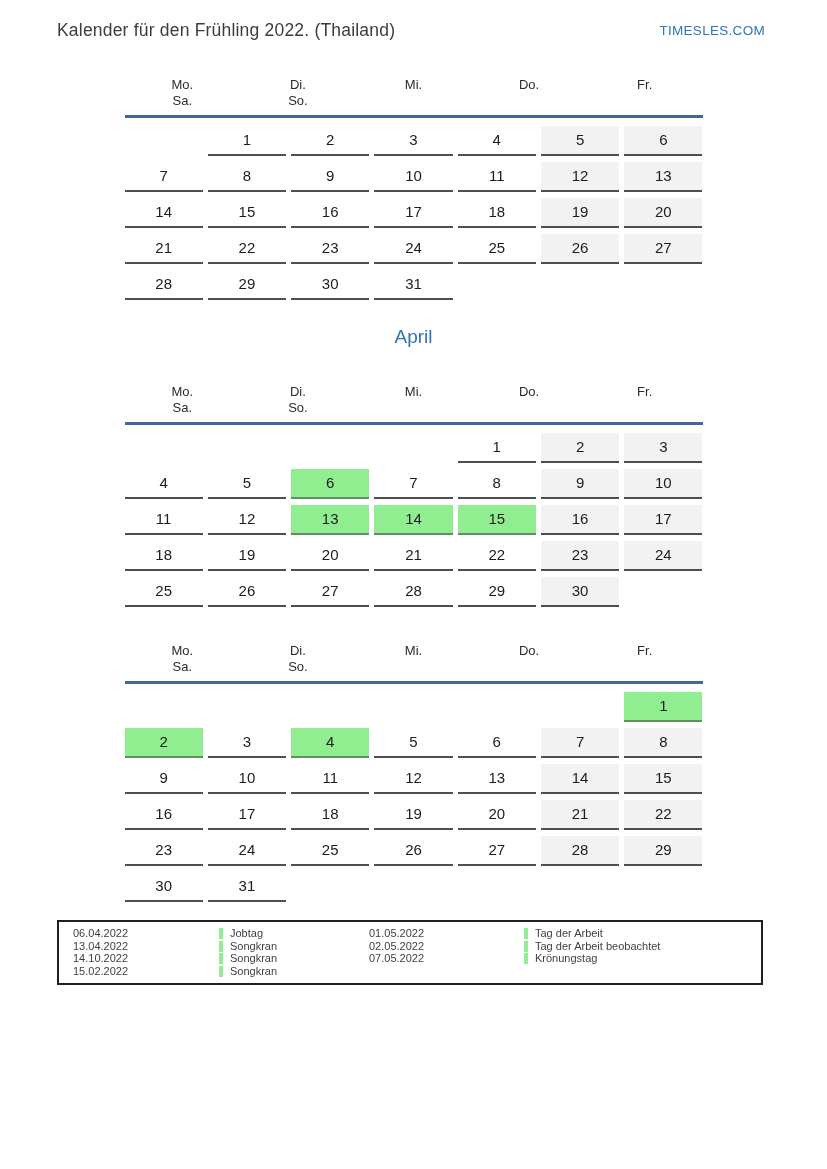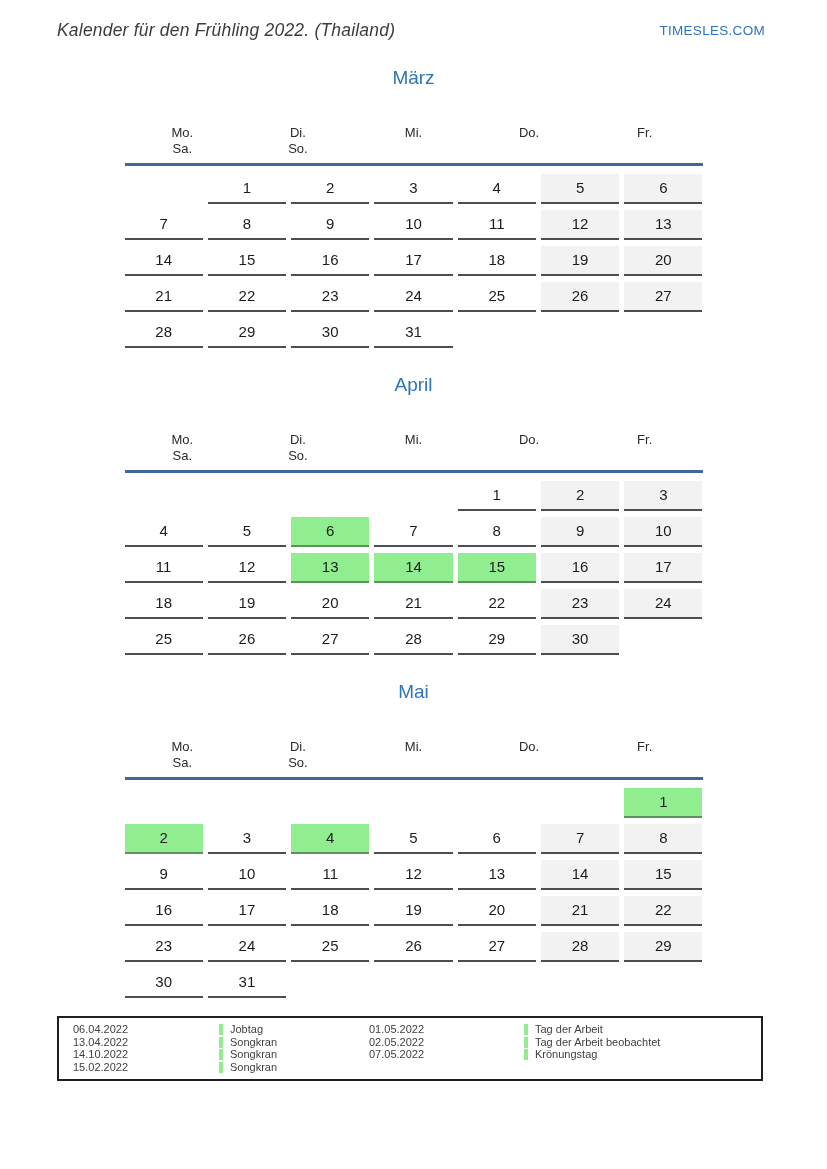--- a/index.html
+++ b/index.html
@@ -20,21 +20,20 @@
     justify-content: space-between;
     align-items: flex-start;
     padding: 20px 62px 0 57px;
   }
   .page-title {
     margin: 0;
     font-size: 17.5px;
     font-weight: 400;
     color: #3c3c3c;
     letter-spacing: 0.2px;
-    font-style: italic;
   }
   .site-link {
     font-size: 13.5px;
     color: #2c73c2;
     text-decoration: none;
     margin-top: 3px;
     letter-spacing: 0.3px;
     cursor: pointer;
   }
 
@@ -111,21 +110,20 @@
 </head>
 <body>
 
 <header class="header">
   <h1 class="page-title">Kalender für den Frühling 2022. (Thailand)</h1>
   <a class="site-link">TIMESLES.COM</a>
 </header>
 
 <main id="months">
     <section class="month">
-      <h2 class="month-title">März</h2>
       <div class="weekday-row">
         <div class="weekday">Mo.</div>
         <div class="weekday">Di.</div>
         <div class="weekday">Mi.</div>
         <div class="weekday">Do.</div>
         <div class="weekday">Fr.</div>
         <div class="weekday">Sa.</div>
         <div class="weekday">So.</div>
       </div>
       <div class="divider"></div>
@@ -211,21 +209,20 @@
         <div class="cell day">25</div>
         <div class="cell day">26</div>
         <div class="cell day">27</div>
         <div class="cell day">28</div>
         <div class="cell day">29</div>
         <div class="cell weekend">30</div>
         <div class="cell empty"></div>
       </div>
     </section>
     <section class="month">
-      <h2 class="month-title">Mai</h2>
       <div class="weekday-row">
         <div class="weekday">Mo.</div>
         <div class="weekday">Di.</div>
         <div class="weekday">Mi.</div>
         <div class="weekday">Do.</div>
         <div class="weekday">Fr.</div>
         <div class="weekday">Sa.</div>
         <div class="weekday">So.</div>
       </div>
       <div class="divider"></div>

